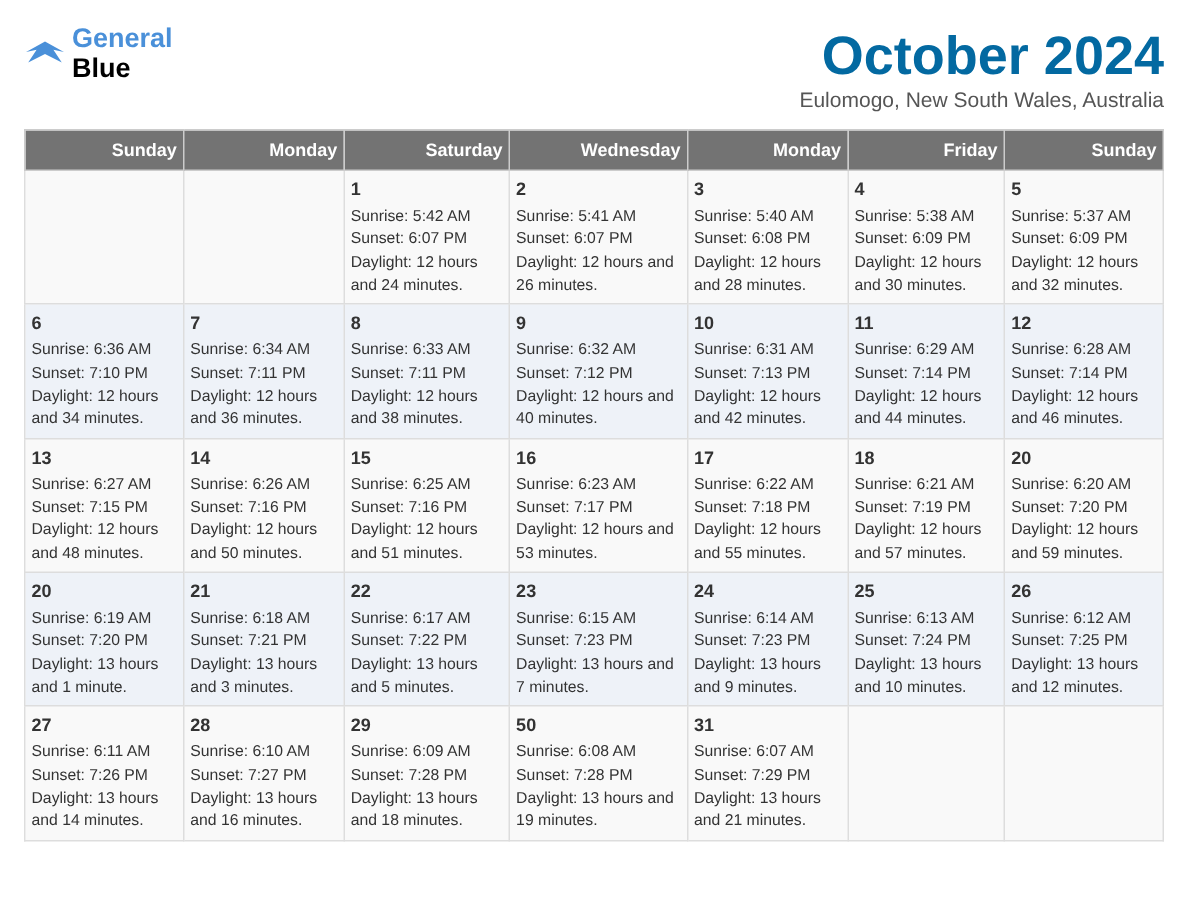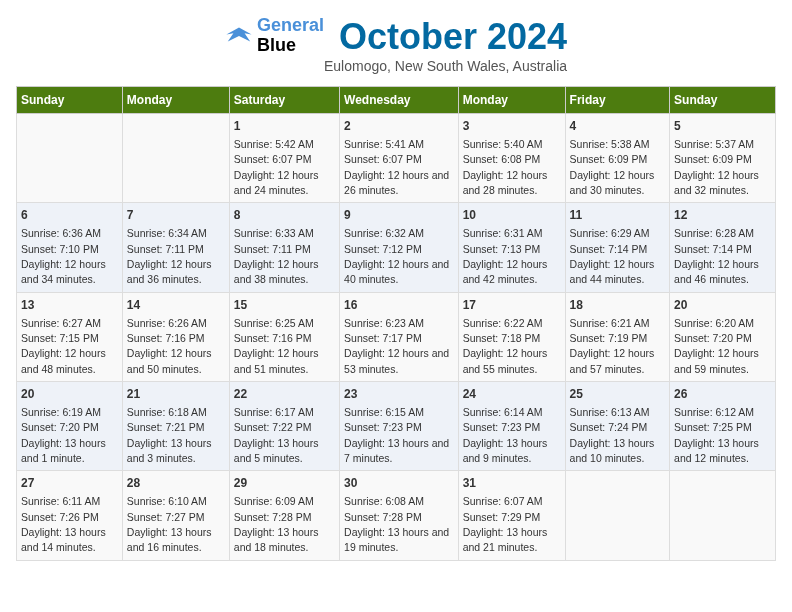--- a/index.html
+++ b/index.html
@@ -5,21 +5,21 @@
     * { box-sizing: border-box; margin: 0; padding: 0; }
     body {
       font-family: Arial, sans-serif;
       background: #fff;
       width: 792px;
       min-height: 612px;
       padding: 16px;
     }
     .header {
       display: flex;
-      justify-content: center;
+      justify-content: space-between;
       align-items: flex-start;
       margin-bottom: 12px;
     }
     .logo {
       display: flex;
       align-items: center;
       gap: 4px;
     }
     .logo-text {
       font-size: 18px;
@@ -41,24 +41,24 @@
     .title-location {
       font-size: 14px;
       color: #555;
     }
     table {
       width: 100%;
       border-collapse: collapse;
       font-size: 11px;
     }
     thead tr th {
-      background-color: #4d7c0f;
+      background-color: #737373;
       color: #fff;
       padding: 6px 4px;
-      text-align: left;
+      text-align: right;
       font-size: 12px;
       font-weight: bold;
       border: 1px solid #ccc;
     }
     tbody tr td {
       vertical-align: top;
       padding: 4px 4px;
       border: 1px solid #ddd;
       min-height: 70px;
       height: 80px;
@@ -135,19 +135,19 @@
         <td><span class="day-num">22</span><span class="day-detail">Sunrise: 6:17 AM<br>Sunset: 7:22 PM<br>Daylight: 13 hours and 5 minutes.</span></td>
         <td><span class="day-num">23</span><span class="day-detail">Sunrise: 6:15 AM<br>Sunset: 7:23 PM<br>Daylight: 13 hours and 7 minutes.</span></td>
         <td><span class="day-num">24</span><span class="day-detail">Sunrise: 6:14 AM<br>Sunset: 7:23 PM<br>Daylight: 13 hours and 9 minutes.</span></td>
         <td><span class="day-num">25</span><span class="day-detail">Sunrise: 6:13 AM<br>Sunset: 7:24 PM<br>Daylight: 13 hours and 10 minutes.</span></td>
         <td><span class="day-num">26</span><span class="day-detail">Sunrise: 6:12 AM<br>Sunset: 7:25 PM<br>Daylight: 13 hours and 12 minutes.</span></td>
       </tr>
       <tr>
         <td><span class="day-num">27</span><span class="day-detail">Sunrise: 6:11 AM<br>Sunset: 7:26 PM<br>Daylight: 13 hours and 14 minutes.</span></td>
         <td><span class="day-num">28</span><span class="day-detail">Sunrise: 6:10 AM<br>Sunset: 7:27 PM<br>Daylight: 13 hours and 16 minutes.</span></td>
         <td><span class="day-num">29</span><span class="day-detail">Sunrise: 6:09 AM<br>Sunset: 7:28 PM<br>Daylight: 13 hours and 18 minutes.</span></td>
-        <td><span class="day-num">30</span><span class="day-detail">Sunrise: 6:08 AM<br>Sunset: 7:28 PM<br>Daylight: 13 hours and 19 minutes.</span></td>
+        <td><span class="day-num">50</span><span class="day-detail">Sunrise: 6:08 AM<br>Sunset: 7:28 PM<br>Daylight: 13 hours and 19 minutes.</span></td>
         <td><span class="day-num">31</span><span class="day-detail">Sunrise: 6:07 AM<br>Sunset: 7:29 PM<br>Daylight: 13 hours and 21 minutes.</span></td>
         <td></td>
         <td></td>
       </tr>
     </tbody>
 </table>
 
 </body></html>

